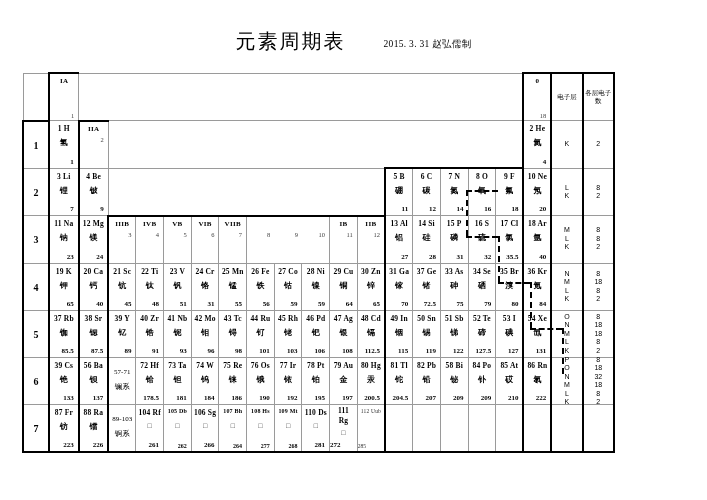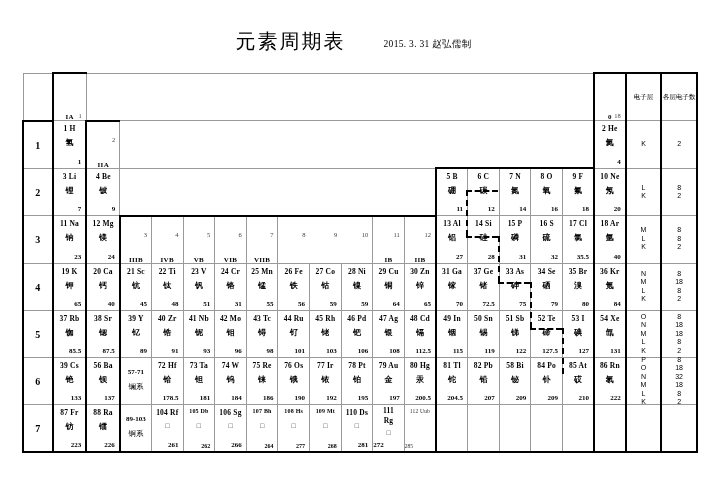--- a/index.html
+++ b/index.html
@@ -1,21 +1,21 @@
 <!DOCTYPE html>
 <html><head>
 <meta charset="utf-8">
 <style>
   html,body{margin:0;padding:0;}
   body{
     width:707px;height:500px;background:#ffffff;
     font-family:"Liberation Serif","DejaVu Serif",serif;
     color:#000;overflow:hidden;position:relative;
   }
-  #wrap{position:relative;width:698px;height:500px;}
+  #wrap{position:relative;width:615px;height:500px;}
 
   
   .title-row{position:absolute;left:0;top:28px;width:707px;text-align:center;}
   .main-title{
     display:inline-block;font-size:20px;letter-spacing:2px;
     font-family:"Liberation Serif","DejaVu Serif",serif;
     vertical-align:middle;
   }
   .credit{
     display:inline-block;font-size:9.5px;margin-left:34px;
@@ -55,42 +55,42 @@
   }
   .c-box{
     position:absolute;top:17px;left:0;right:0;text-align:center;
     font-size:7px;color:#333;
   }
 
   
   td.grp{height:26px;}
   .g-name{
     position:absolute;top:3px;left:0;right:0;text-align:center;
-    font-size:7px;font-weight:bold;letter-spacing:.3px;margin-top:36px;
+    font-size:7px;font-weight:bold;letter-spacing:.3px;
   }
   .g-num{
     position:absolute;bottom:1px;right:4px;text-align:right;
     font-size:6.5px;color:#444;
   }
 
   
   td.period{
     text-align:center;font-size:10px;font-weight:bold;
     vertical-align:middle;
   }
   td.period .pv{
     position:absolute;top:50%;left:0;right:0;
     transform:translateY(-50%);text-align:center;
     font-size:10px;font-weight:bold;
   }
 
   
   .series-a{
     position:absolute;top:10px;left:0;right:0;text-align:center;
-    font-size:7px;font-weight:bold;
+    font-size:7px;font-weight:normal;
   }
   .series-b{
     position:absolute;top:24px;left:0;right:0;text-align:center;
     font-size:7.5px;font-weight:normal;
   }
 
   
   .shell-list,.count-list{
     position:absolute;top:50%;left:0;right:0;
     transform:translateY(-50%);

